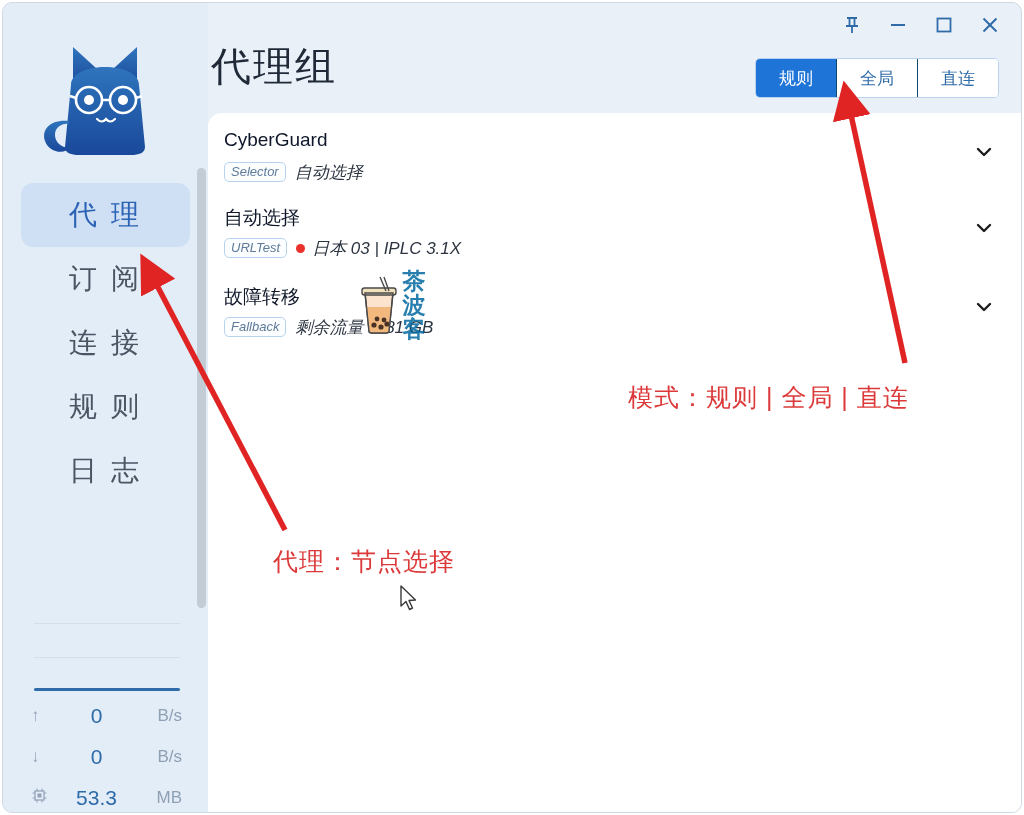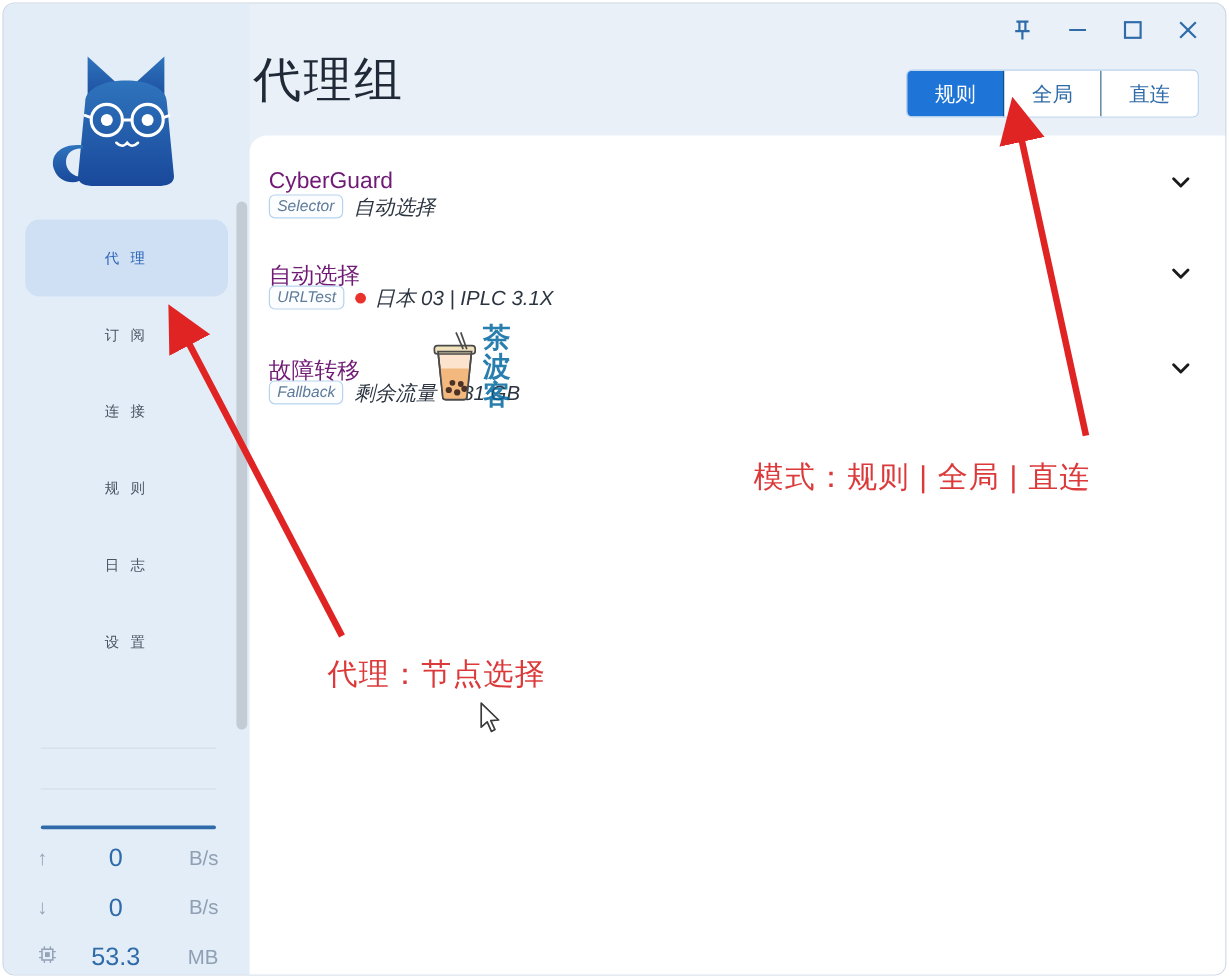--- a/index.html
+++ b/index.html
@@ -62,21 +62,21 @@
     position: absolute;
     left: 0; top: 180px;
     width: 205px;
   }
   .nav-item {
     height: 64px;
     margin: 0 18px;
     display: flex;
     align-items: center;
     justify-content: center;
-    font-size: 12px;
+    font-size: 28px;
     color: #4b5563;
     letter-spacing: 3px;
     border-radius: 12px;
     cursor: default;
   }
   .nav-item.active {
     background: #cfe0f5;
     color: #2c63b5;
   }
   
@@ -174,23 +174,23 @@
     overflow: hidden;
   }
   .card {
     position: absolute;
     left: 16px;
     width: 783px;
     height: 70px;
   }
   .card-title {
     position: absolute;
-    left: 0; top: 12px;
+    left: 0; top: 0;
     font-size: 19px;
-    color: #701a75;
+    color: #0f172a;
   }
   .card-sub {
     position: absolute;
     left: 0; top: 32px;
     display: flex;
     align-items: center;
     height: 22px;
     font-style: italic;
   }
   .badge {
@@ -316,23 +316,20 @@
         </div>
         <div class="nav-item">
           <span>连 接</span>
         </div>
         <div class="nav-item">
           <span>规 则</span>
         </div>
         <div class="nav-item">
           <span>日 志</span>
         </div>
-        <div class="nav-item">
-          <span>设 置</span>
-        </div>
       </div>
 
       <div class="traffic-chart">
         <div class="grid-line" style="top:0;"></div>
         <div class="grid-line" style="top:34px;"></div>
         <div class="base-line"></div>
       </div>
 
       <div class="stats">
         <div class="stat-row">

